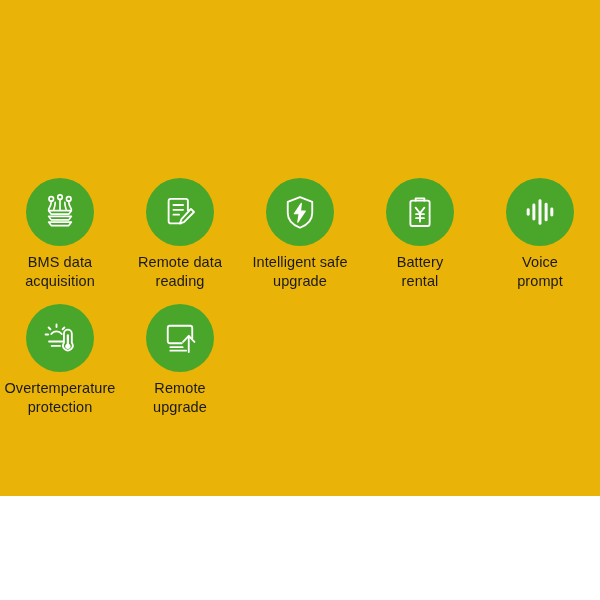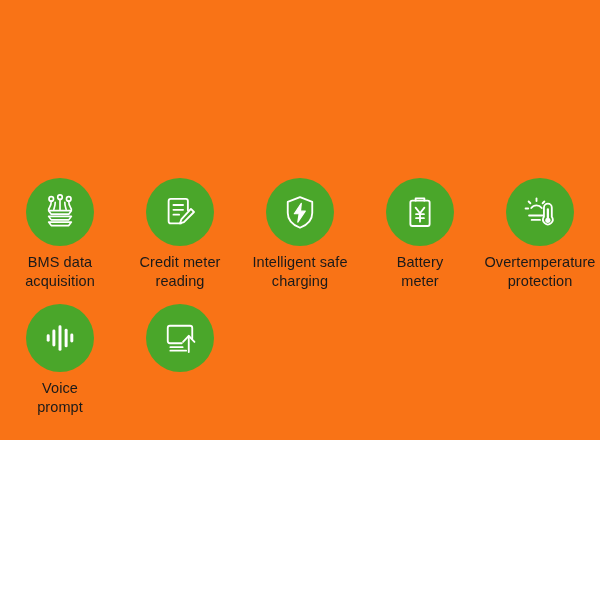--- a/index.html
+++ b/index.html
@@ -9,22 +9,22 @@
   body {
     width: 600px;
     height: 600px;
     background: #ffffff;
     font-family: "Liberation Sans", sans-serif;
     overflow: hidden;
   }
   #board {
     position: relative;
     width: 600px;
-    height: 440px;
-    background: #f97316;
+    height: 496px;
+    background: #eab308;
   }
   .feature-grid {
     position: absolute;
     left: 0;
     top: 178px;
     width: 600px;
     display: grid;
     grid-template-columns: repeat(5, 120px);
     justify-content: center;
     row-gap: 14px;
@@ -92,51 +92,65 @@
     <div class="feature-item">
       <div class="icon-circle">
         <svg viewBox="0 0 48 48" fill="none" stroke="#ffffff" stroke-width="2.1" stroke-linecap="round" stroke-linejoin="round">
           <path d="M33 22 L33 11.5 C33 10 32 9 30.5 9 L13.5 9 C12 9 11 10 11 11.5 L11 34.5 C11 36 12 37 13.5 37 L25 37"></path>
           <path d="M16.5 16 L27.5 16"></path>
           <path d="M16.5 21.5 L27.5 21.5"></path>
           <path d="M16.5 27 L23 27"></path>
           <path d="M36.5 20.5 L40 24 L28.5 35.5 L24 37 L25.5 32.5 Z"></path>
         </svg>
       </div>
-      <div class="feature-label">Credit meter
+      <div class="feature-label">Remote data
 reading</div>
     </div>
 
     <div class="feature-item">
       <div class="icon-circle">
         <svg viewBox="0 0 48 48" fill="none" stroke="#ffffff" stroke-width="2.1" stroke-linecap="round" stroke-linejoin="round">
           <path d="M24 7 L38 12.5 L38 25 C38 33.5 31.5 39 24 42 C16.5 39 10 33.5 10 25 L10 12.5 Z"></path>
           <path d="M25.5 14 L17.5 26 L23 26 L21.5 35.5 L30 23 L24.5 23 Z" fill="#ffffff" stroke-width="1.4"></path>
         </svg>
       </div>
       <div class="feature-label">Intelligent safe
-charging</div>
+upgrade</div>
     </div>
 
     <div class="feature-item">
       <div class="icon-circle">
         <svg viewBox="0 0 48 48" fill="none" stroke="#ffffff" stroke-width="2.1" stroke-linecap="round" stroke-linejoin="round">
           <path d="M19 11 L19 8.5 L29 8.5 L29 11"></path>
           <rect x="13" y="11" width="22" height="29" rx="2.2"></rect>
           <path d="M19 19 L24 25.5 L29 19"></path>
           <path d="M19.5 26.5 L28.5 26.5"></path>
           <path d="M19.5 31 L28.5 31"></path>
           <path d="M24 25.5 L24 35"></path>
         </svg>
       </div>
       <div class="feature-label">Battery
-meter</div>
+rental</div>
     </div>
 
 
+
+    <div class="feature-item">
+      <div class="icon-circle">
+        <svg viewBox="0 0 48 48" fill="none" stroke="#ffffff" stroke-width="3.4" stroke-linecap="round">
+          <path d="M10.5 21.5 L10.5 26.5"></path>
+          <path d="M17 16 L17 32"></path>
+          <path d="M24 11 L24 37"></path>
+          <path d="M31 15 L31 33"></path>
+          <path d="M37.5 20.5 L37.5 27.5"></path>
+        </svg>
+      </div>
+      <div class="feature-label">Voice
+prompt</div>
+    </div>
 
     <div class="feature-item">
       <div class="icon-circle">
         <svg viewBox="0 0 48 48" fill="none" stroke="#ffffff" stroke-width="2.1" stroke-linecap="round" stroke-linejoin="round">
           <path d="M14 19.5 A7.5 7.5 0 0 1 26 19.5"></path>
           <path d="M11.5 28 L27 28"></path>
           <path d="M14.5 33 L24 33"></path>
           <path d="M20 8.5 L20 11.5"></path>
           <path d="M11 12 L13 14"></path>
           <path d="M29 12 L27 14"></path>
@@ -145,39 +159,27 @@
           <circle cx="33" cy="33.5" r="3" fill="#ffffff" stroke="none"></circle>
           <path d="M33 21 L33 31" stroke-width="2.6"></path>
         </svg>
       </div>
       <div class="feature-label">Overtemperature
 protection</div>
     </div>
 
     <div class="feature-item">
       <div class="icon-circle">
-        <svg viewBox="0 0 48 48" fill="none" stroke="#ffffff" stroke-width="3.4" stroke-linecap="round">
-          <path d="M10.5 21.5 L10.5 26.5"></path>
-          <path d="M17 16 L17 32"></path>
-          <path d="M24 11 L24 37"></path>
-          <path d="M31 15 L31 33"></path>
-          <path d="M37.5 20.5 L37.5 27.5"></path>
-        </svg>
-      </div>
-      <div class="feature-label">Voice
-prompt</div>
-    </div>
-
-    <div class="feature-item">
-      <div class="icon-circle">
         <svg viewBox="0 0 48 48" fill="none" stroke="#ffffff" stroke-width="2.1" stroke-linecap="round" stroke-linejoin="round">
           <path d="M38 24.5 L38 12.5 C38 11 37 10 35.5 10 L12.5 10 C11 10 10 11 10 12.5 L10 27.5 C10 29 11 30 12.5 30 L26 30"></path>
           <path d="M13 34.5 L27 34.5"></path>
           <path d="M13 38.5 L31 38.5"></path>
           <path d="M34 40 L34 22"></path>
           <path d="M27.5 28.5 L34 21.5 L40.5 28.5"></path>
         </svg>
       </div>
+      <div class="feature-label">Remote
+upgrade</div>
     </div>
 
 
   </div>
 </div>
 
 </body></html>

